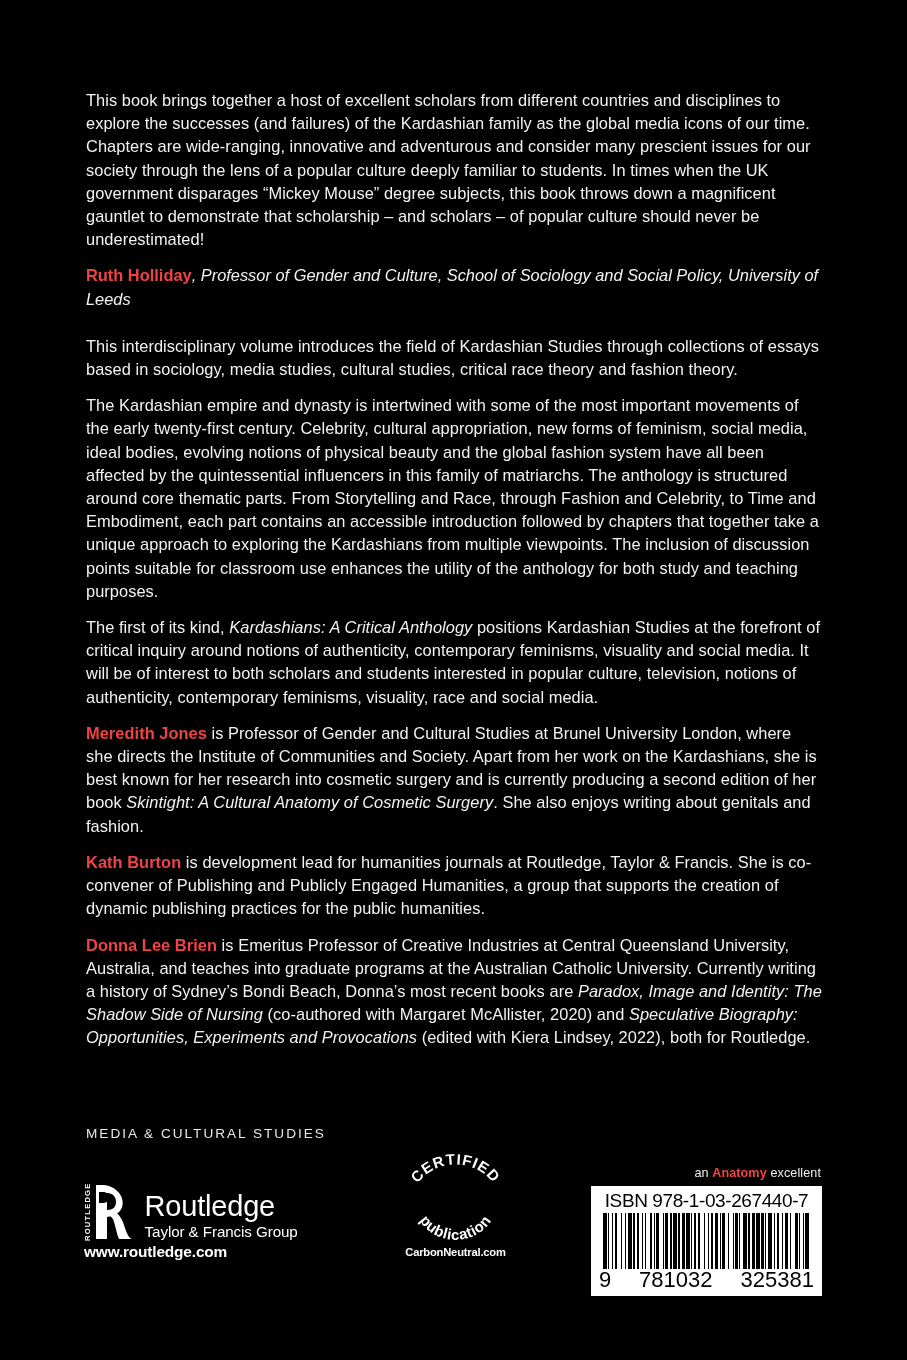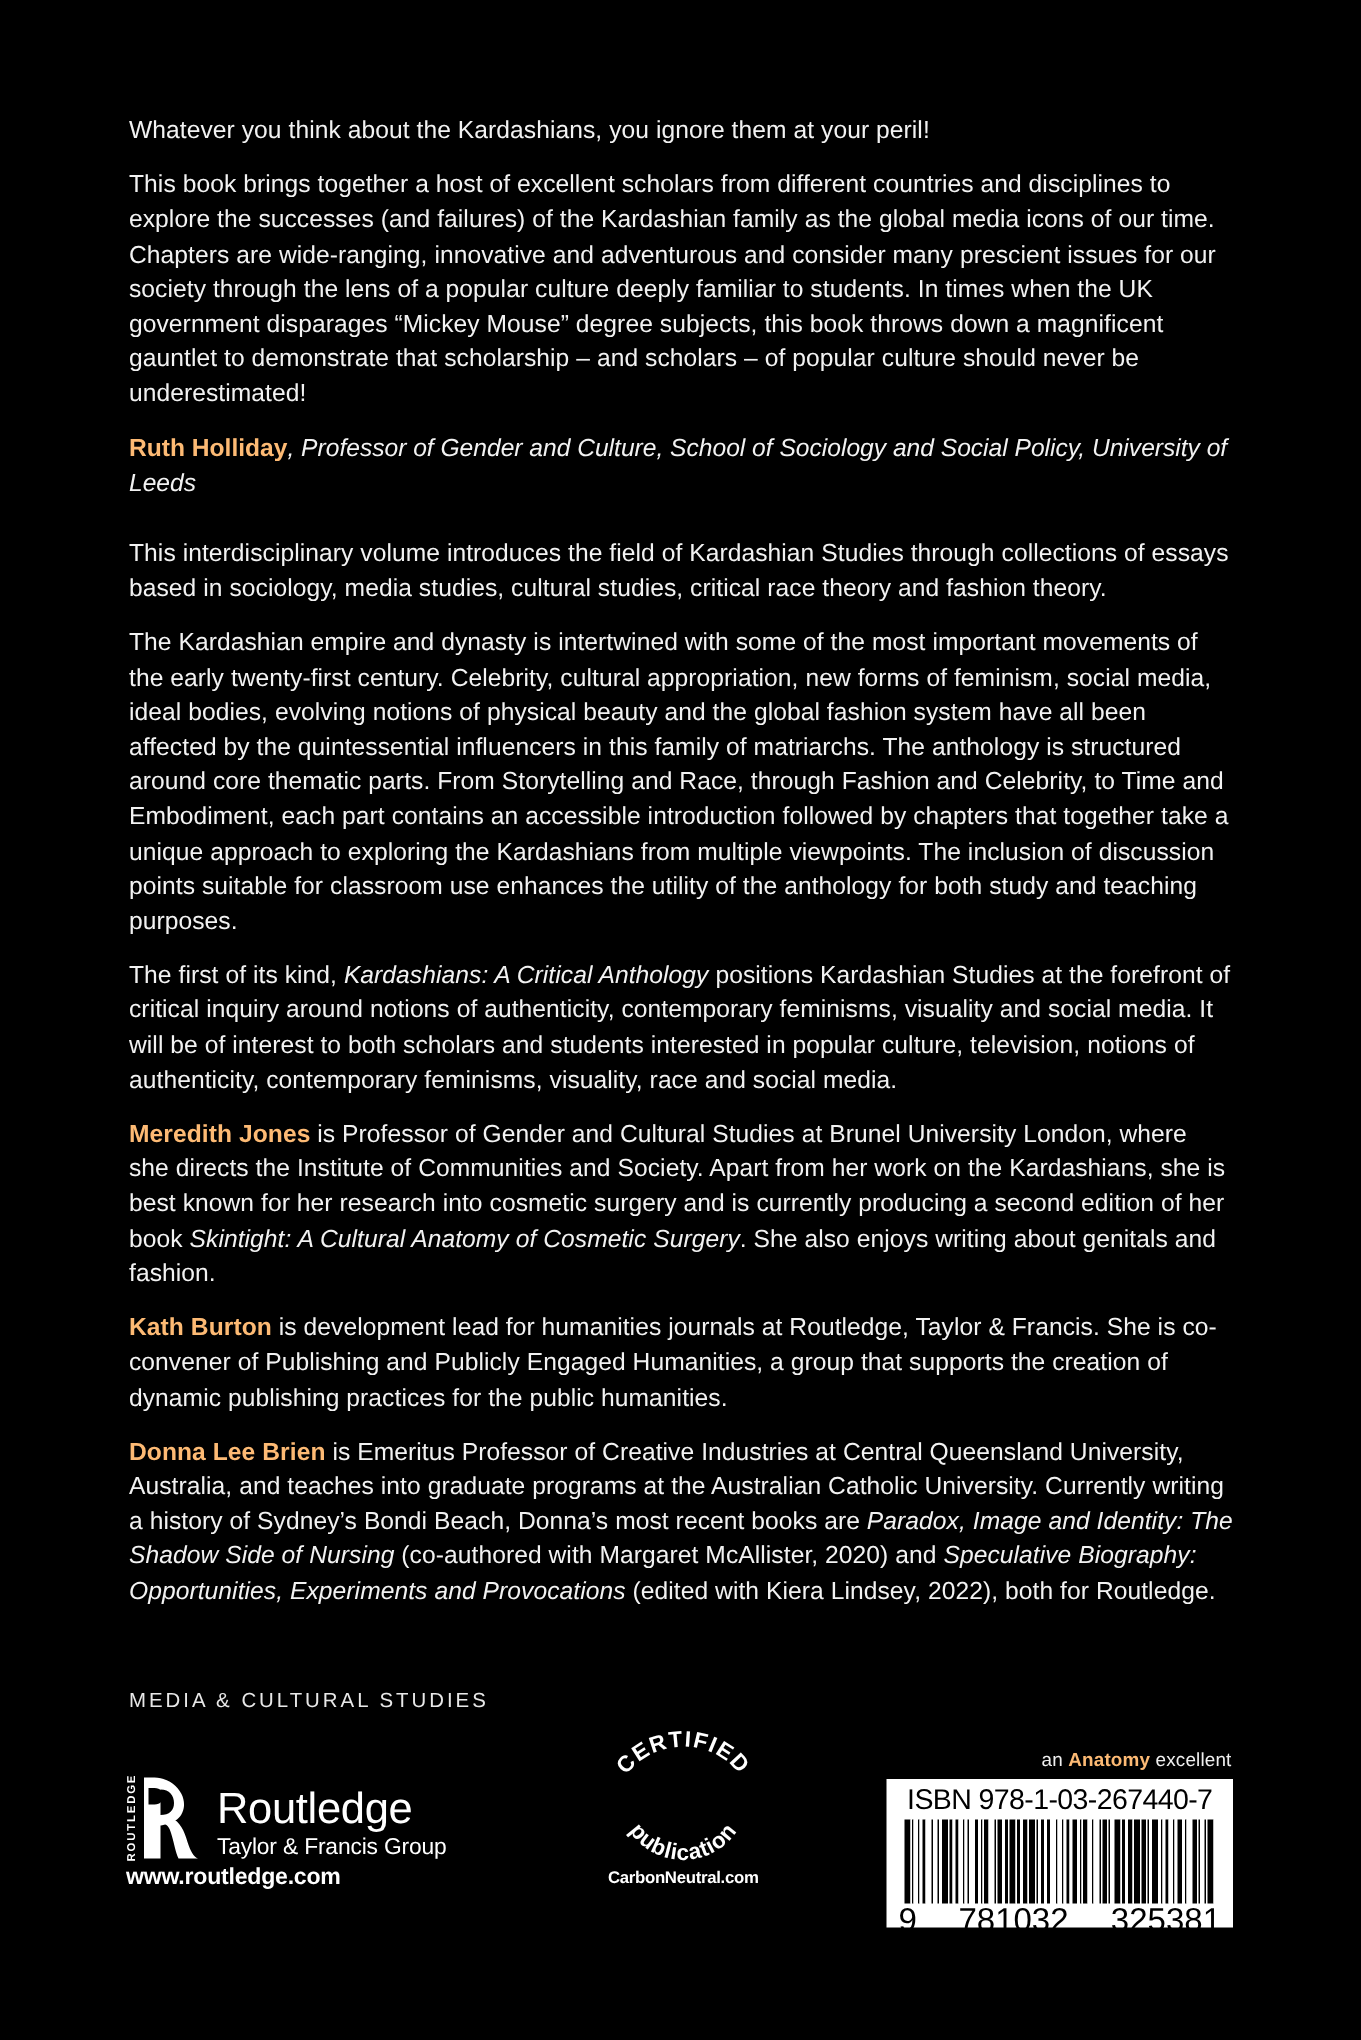--- a/index.html
+++ b/index.html
@@ -35,21 +35,21 @@
     font-size: 16.4px;
     line-height: 23.2px;
     letter-spacing: 0.05px;
     color: #f2f2f2;
     font-weight: 400;
   }
   p.blurb:last-child { margin-bottom: 0; }
 
   .tight { margin-bottom: 2px; }
 
-  b, .bold { font-weight: 700; color: #fdba74; }
+  b, .bold { font-weight: 700; color: #ef4444; }
   i, .ital { font-style: italic; }
 
   .attrib {
     margin: 0 0 17px 0;
     font-size: 16.4px;
     line-height: 23.2px;
     color: #f2f2f2;
   }
 
   .gap-lg { margin-bottom: 24px; }
@@ -186,21 +186,21 @@
     color: #f0f0f0;
     letter-spacing: 0.1px;
   }
   .informa b { font-weight: 700; }
 
   .barcode-box {
     position: absolute;
     left: 591px;
     top: 1186px;
     width: 231px;
-    height: 99px;
+    height: 110px;
     background: #ffffff;
     color: #000000;
     box-sizing: border-box;
     padding: 3px 6px 2px 6px;
   }
   .isbn-text {
     font-size: 19px;
     line-height: 23px;
     letter-spacing: -0.4px;
     text-align: center;
@@ -227,21 +227,20 @@
   }
   .ean-digits .grp { letter-spacing: 0px; }
 </style>
 </head>
 <body>
 
 <div class="cover">
 
   <div class="content">
 
-    <p class="blurb tight">Whatever you think about the Kardashians, you ignore them at your peril!</p>
 
     <p class="blurb" style="margin-top:13px;">This book brings together a host of excellent scholars from different countries and disciplines to explore the successes (and failures) of the Kardashian family as the global media icons of our time. Chapters are wide-ranging, innovative and adventurous and consider many prescient issues for our society through the lens of a popular culture deeply familiar to students. In times when the UK government disparages “Mickey Mouse” degree subjects, this book throws down a magnificent gauntlet to demonstrate that scholarship – and scholars – of popular culture should never be underestimated!</p>
 
     <p class="attrib gap-lg"><b>Ruth Holliday</b><i>, Professor of Gender and Culture, School of Sociology and Social Policy, University of Leeds</i></p>
 
     <p class="blurb">This interdisciplinary volume introduces the field of Kardashian Studies through collections of essays based in sociology, media studies, cultural studies, critical race theory and fashion theory.</p>
 
     <p class="blurb">The Kardashian empire and dynasty is intertwined with some of the most important movements of the early twenty-first century. Celebrity, cultural appropriation, new forms of feminism, social media, ideal bodies, evolving notions of physical beauty and the global fashion system have all been affected by the quintessential influencers in this family of matriarchs. The anthology is structured around core thematic parts. From Storytelling and Race, through Fashion and Celebrity, to Time and Embodiment, each part contains an accessible introduction followed by chapters that together take a unique approach to exploring the Kardashians from multiple viewpoints. The inclusion of discussion points suitable for classroom use enhances the utility of the anthology for both study and teaching purposes.</p>
 
     <p class="blurb gap-lg"><span>The first of its kind, </span><i>Kardashians: A Critical Anthology</i><span> positions Kardashian Studies at the forefront of critical inquiry around notions of authenticity, contemporary feminisms, visuality and social media. It will be of interest to both scholars and students interested in popular culture, television, notions of authenticity, contemporary feminisms, visuality, race and social media.</span></p>

